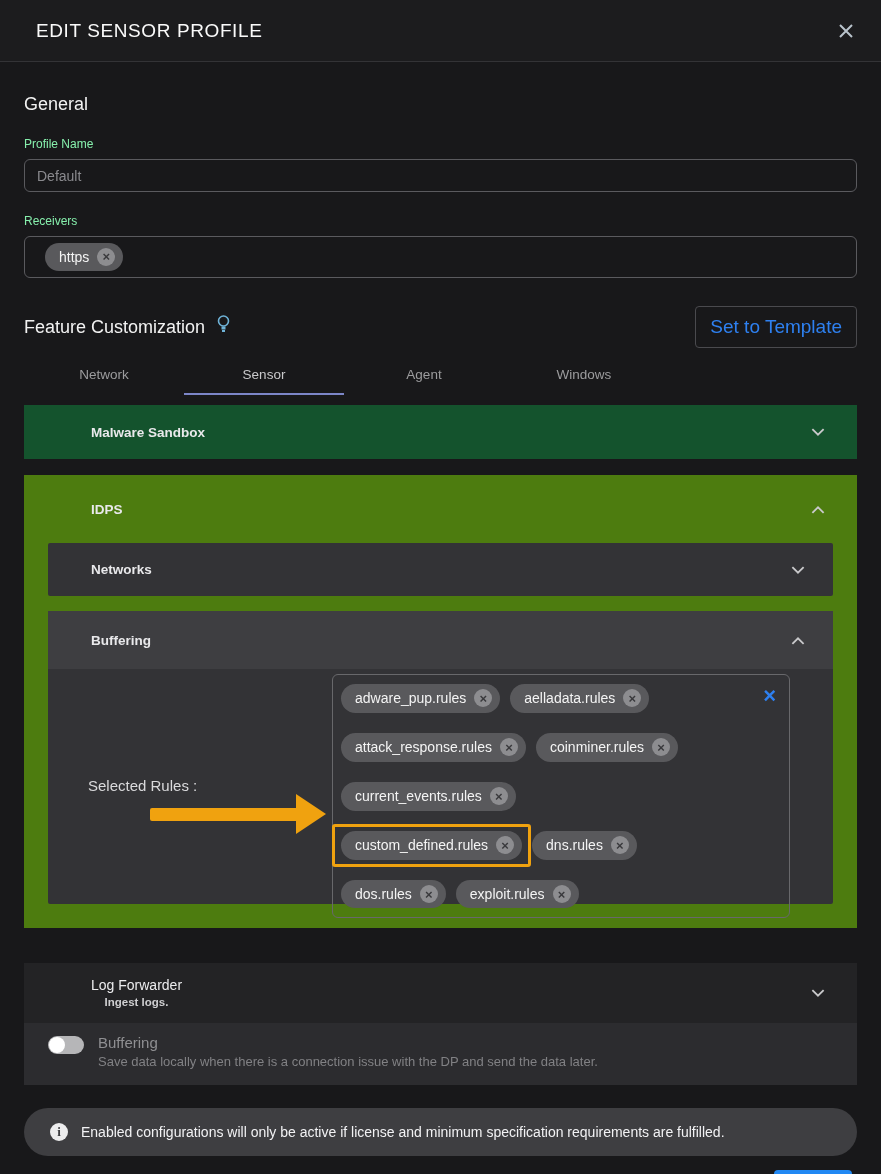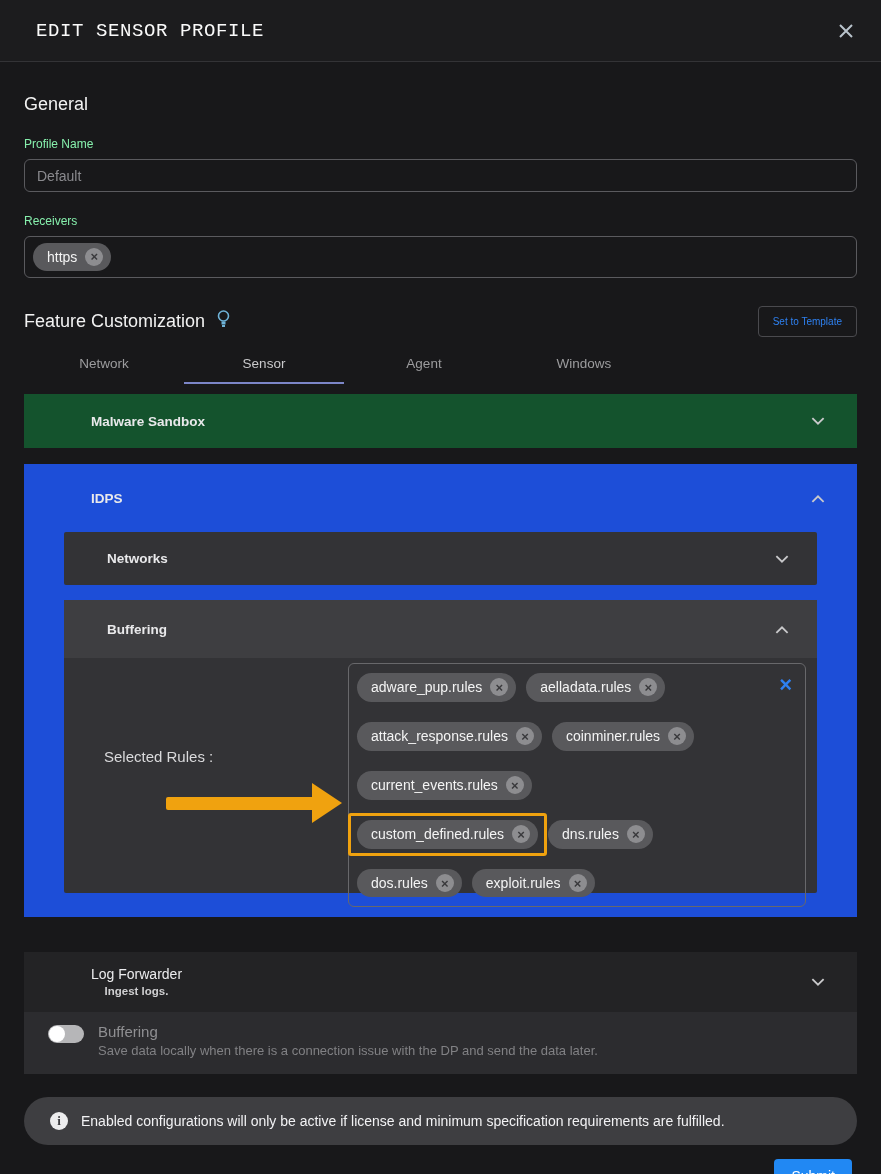--- a/index.html
+++ b/index.html
@@ -9,79 +9,78 @@
     background:#18181a;
     font-family:"Liberation Sans", sans-serif;
     color:#e8e8ea;
     position:relative; overflow:hidden;
   }
   
   .modal-header{
     height:62px; background:#1c1c1e; border-bottom:1px solid #333336;
     display:flex; align-items:center; justify-content:space-between;
     padding:0 26px 0 36px;
-    font-family:Liberation Mono, monospace;
   }
   .modal-title{ font-size:19px; font-weight:500; letter-spacing:0.6px; color:#fafafa; }
   .close-x{ cursor:pointer; display:flex; align-items:center; }
   
   .content{ padding:0 24px; }
   .section-title{ font-size:18px; font-weight:400; color:#f2f2f2; margin-top:32px; }
   .field-label{ font-size:12px; color:#86efac; margin-top:22px; }
   .text-input{
     width:100%; height:33px; margin-top:8px; background:transparent;
     border:1px solid #5a5a5e; border-radius:6px; padding:0 12px;
     color:#e8e8ea; font-size:14px; font-family:inherit;
   }
   .text-input::placeholder{ color:#8a8a8e; }
   .chips-box{
     margin-top:8px; min-height:42px; border:1px solid #5a5a5e; border-radius:6px;
-    padding:5px 8px; display:flex; align-items:center; gap:8px; flex-wrap:wrap;
+    padding:5px 20px; display:flex; align-items:center; gap:8px; flex-wrap:wrap;
   }
   .chip{
     display:inline-flex; align-items:center; gap:8px; background:#59595c;
     border-radius:16px; padding:5px 8px 5px 14px; font-size:14px; color:#f4f4f4;
     line-height:1.35; white-space:nowrap;
   }
   .chip-x{
     width:18px; height:18px; border-radius:50%; background:#8d8d90; color:#39393c;
     display:flex; align-items:center; justify-content:center;
     font-size:13px; font-weight:bold; cursor:pointer; line-height:1;
   }
   
   .fc-row{ display:flex; justify-content:space-between; align-items:center; margin-top:28px; }
   .fc-title{ font-size:18px; color:#f2f2f2; display:flex; align-items:center; gap:12px; }
   .btn-outline{
     background:transparent; border:1px solid #4a4a4e; border-radius:4px;
-    color:#2e80f0; font-size:10px; padding:9px 14px; cursor:pointer; font-family:inherit;
+    color:#2e80f0; font-size:19px; padding:9px 14px; cursor:pointer; font-family:inherit;
   }
   .tabs{ display:flex; margin-top:10px; }
   .tab{
     width:160px; text-align:center; padding:9px 0 11px; font-size:13.5px;
     color:#9c9c9e; cursor:pointer; border-bottom:2px solid transparent;
   }
   .tab.active{ color:#c9c9cb; border-bottom-color:#7c86c8; }
   
   .panel{ background:#14532d; margin-top:10px; }
   .panel-head{
     display:flex; align-items:center; justify-content:space-between;
     padding:0 32px 0 67px; height:54px; cursor:pointer;
   }
   .panel-label{ font-size:13.5px; font-weight:bold; color:#e9e9eb; }
-  .panel-idps{ background:#1d4ed8; margin-top:16px; padding-bottom:24px; }
+  .panel-idps{ background:#4d7c0f; margin-top:16px; padding-bottom:24px; }
   .panel-idps > .panel-head{ height:68px; }
-  .subpanel{ margin:0 40px; background:#333336; border-radius:2px; }
+  .subpanel{ margin:0 24px; background:#333336; border-radius:2px; }
   .subpanel-head{
     height:53px; display:flex; align-items:center; justify-content:space-between;
     padding:0 28px 0 43px; cursor:pointer;
   }
   .subpanel-sig{ margin-top:15px; }
   .sig-head{ background:#3e3e41; height:58px; }
   .sig-body{ position:relative; height:235px; }
-  .selected-rules-label{ position:absolute; left:40px; top:90px; font-size:15px; color:#dadadc; }
+  .selected-rules-label{ position:absolute; left:40px; top:108px; font-size:15px; color:#dadadc; }
   
   .arrow-bar{ position:absolute; left:102px; top:139px; width:148px; height:13px; border-radius:2px; }
   .arrow-head{
     position:absolute; left:248px; top:125px; width:0; height:0;
     border-top:20px solid transparent; border-bottom:20px solid transparent;
   }
   
   .rules-box{
     position:absolute; left:284px; top:5px; width:458px; min-height:203px;
     border:1px solid #68686b; border-radius:6px; padding:9px 8px;

